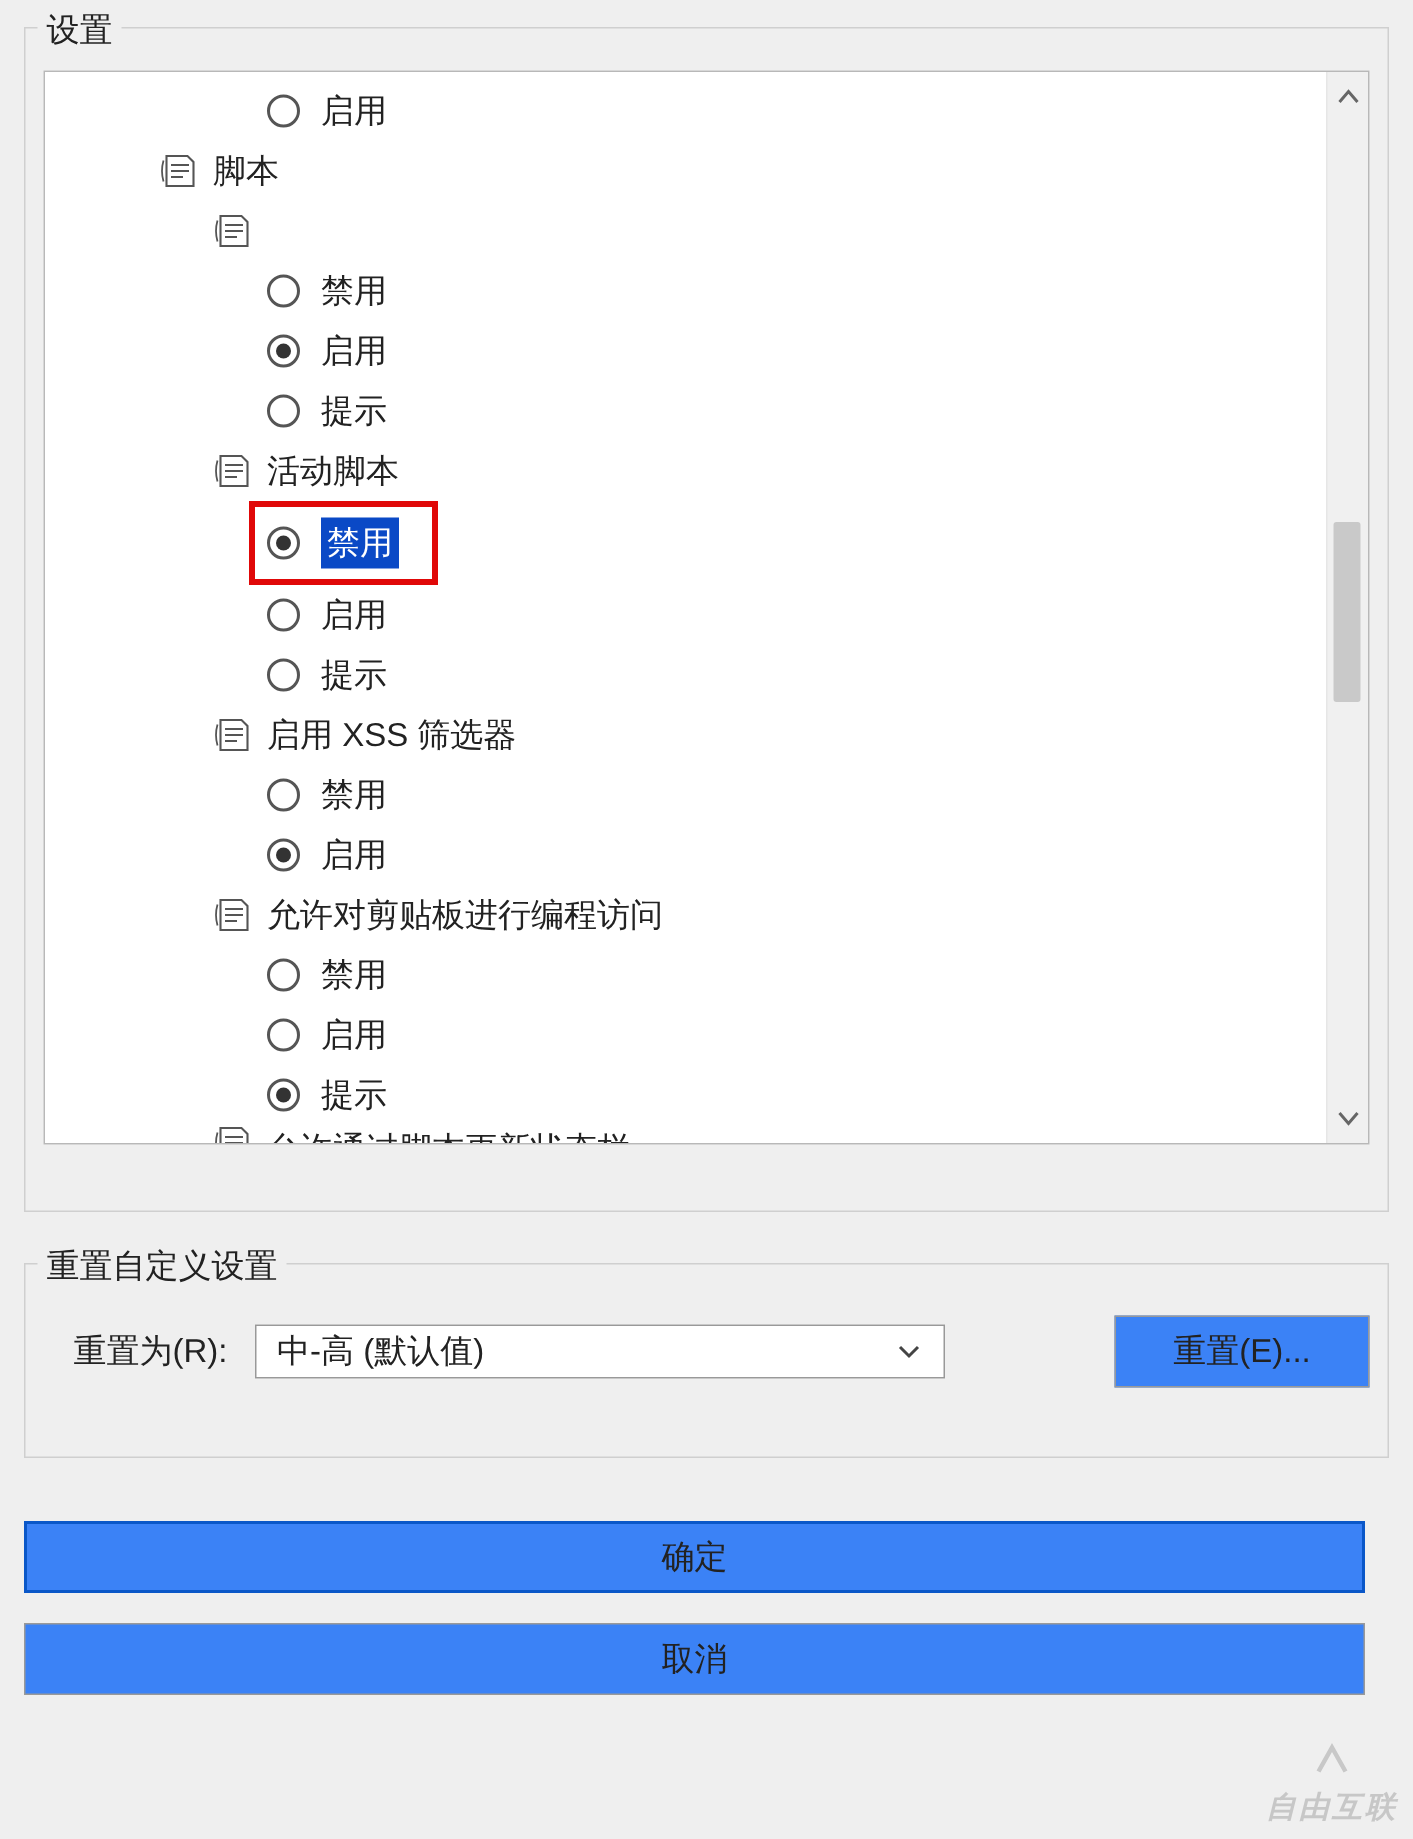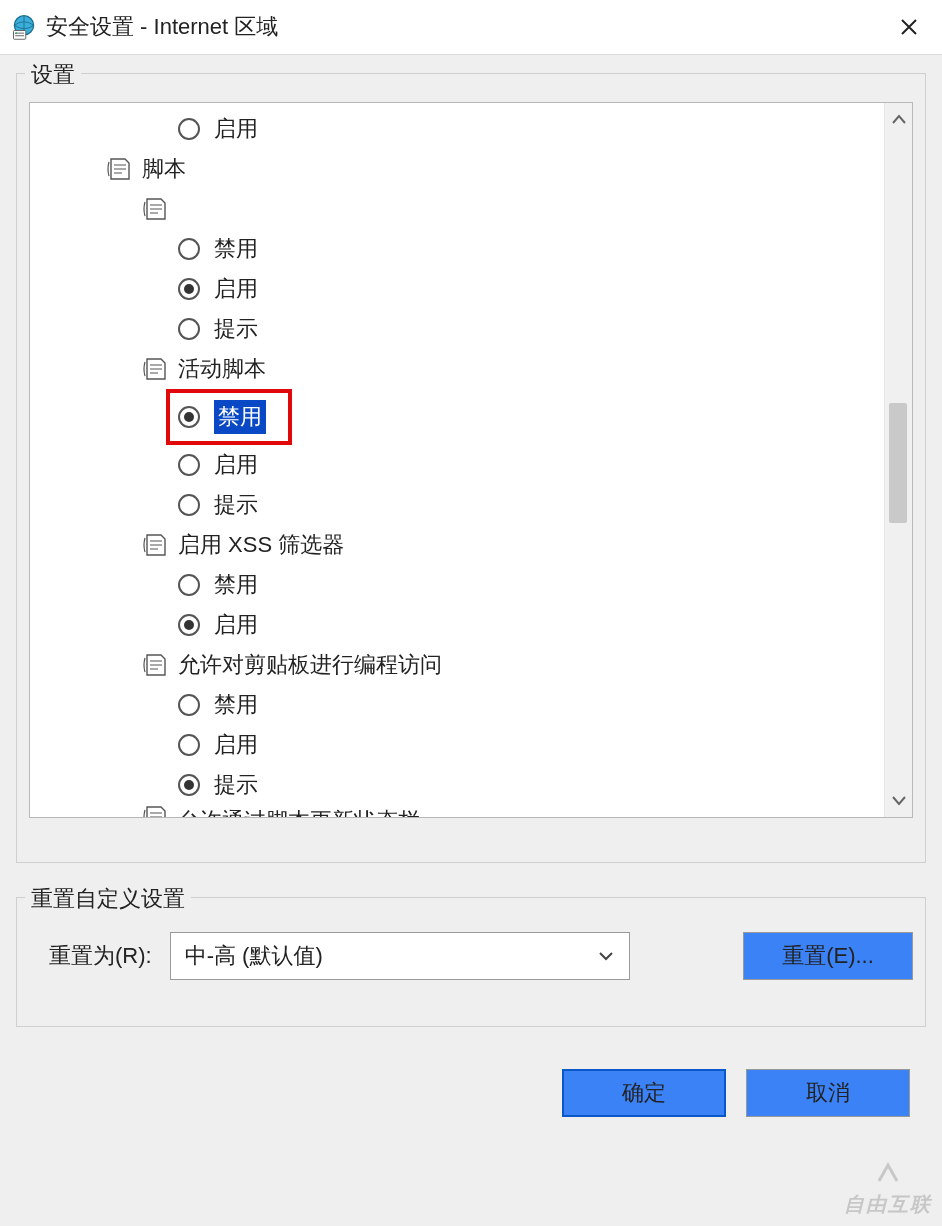--- a/index.html
+++ b/index.html
@@ -81,66 +81,51 @@
   .row.highlight-box .label {
     background: #0a49c6; color: #fff; padding: 2px 4px;
   }
   .truncated-row { height: 24px; overflow: hidden; }
   .truncated-row .label { position: relative; top: 4px; }
 
   .fieldset.reset { margin-top: 34px; height: 130px; }
   .reset-row { display: flex; align-items: center; gap: 18px; margin-top: 4px; margin-left: 20px; }
   .reset-label { font-size: 22px; }
   .dropdown {
-    flex: 0 0 460px; height: 48px; background: #fff; border: 1px solid #999;
+    flex: 0 0 460px; height: 36px; background: #fff; border: 1px solid #999;
     display: flex; align-items: center; justify-content: space-between;
     padding: 0 14px; cursor: pointer; font-size: 22px; gap: 16px;
   }
   .chevron { width: 18px; height: 18px; }
   .btn {
     height: 48px; padding: 0 28px; background: #3b82f6; border: 1px solid #999;
     cursor: pointer; font-size: 22px; display: inline-flex;
     align-items: center; justify-content: center; min-width: 164px;
   }
   .btn.default { border: 2px solid #0a57c8; }
   .btn-reset { margin-left: auto; min-width: 170px; }
 
   .dialog-buttons {
     display: flex; justify-content: flex-end; gap: 20px;
-    padding: 16px 16px 0 0; margin-top: 26px;
+    padding: 16px 16px 0 0; margin-top: 26px; flex-direction: column;
   }
 
   .watermark {
     position: absolute; right: 10px; bottom: 8px;
     font-size: 20px; font-weight: 700; font-style: italic;
     color: rgba(150,150,150,0.45); letter-spacing: 2px;
     display: flex; align-items: center; gap: 6px; flex-direction: column;
   }
   .watermark svg { opacity: 0.45; }
 </style>
 </head>
 <body>
 
 <div class="window">
 
-  <div class="titlebar">
-    <svg class="title-icon" viewBox="0 0 32 32">
-      <circle cx="16" cy="14" r="11" fill="#3aaed8" stroke="#1c6f92" stroke-width="1.5"></circle>
-      <path d="M5 14 Q16 6 27 14 M5 14 Q16 22 27 14 M16 3 V25" stroke="#1c6f92" stroke-width="1" fill="none"></path>
-      <rect x="4" y="20" width="14" height="10" rx="1" fill="#fff" stroke="#555" stroke-width="1"></rect>
-      <path d="M6 23 H16 M6 26 H16" stroke="#555" stroke-width="1"></path>
-      <circle cx="7" cy="23" r="1" fill="#2a7"></circle>
-    </svg>
-    <span class="title">安全设置 - Internet 区域</span>
-    <div class="close-btn">
-      <svg width="20" height="20" viewBox="0 0 20 20">
-        <path d="M3 3 L17 17 M17 3 L3 17" stroke="#222" stroke-width="2"></path>
-      </svg>
-    </div>
-  </div>
 
   <div class="client">
 
     <div class="fieldset settings">
       <span class="legend">设置</span>
 
       <div class="tree-scroll">
         <div class="tree-inner">
 
           

